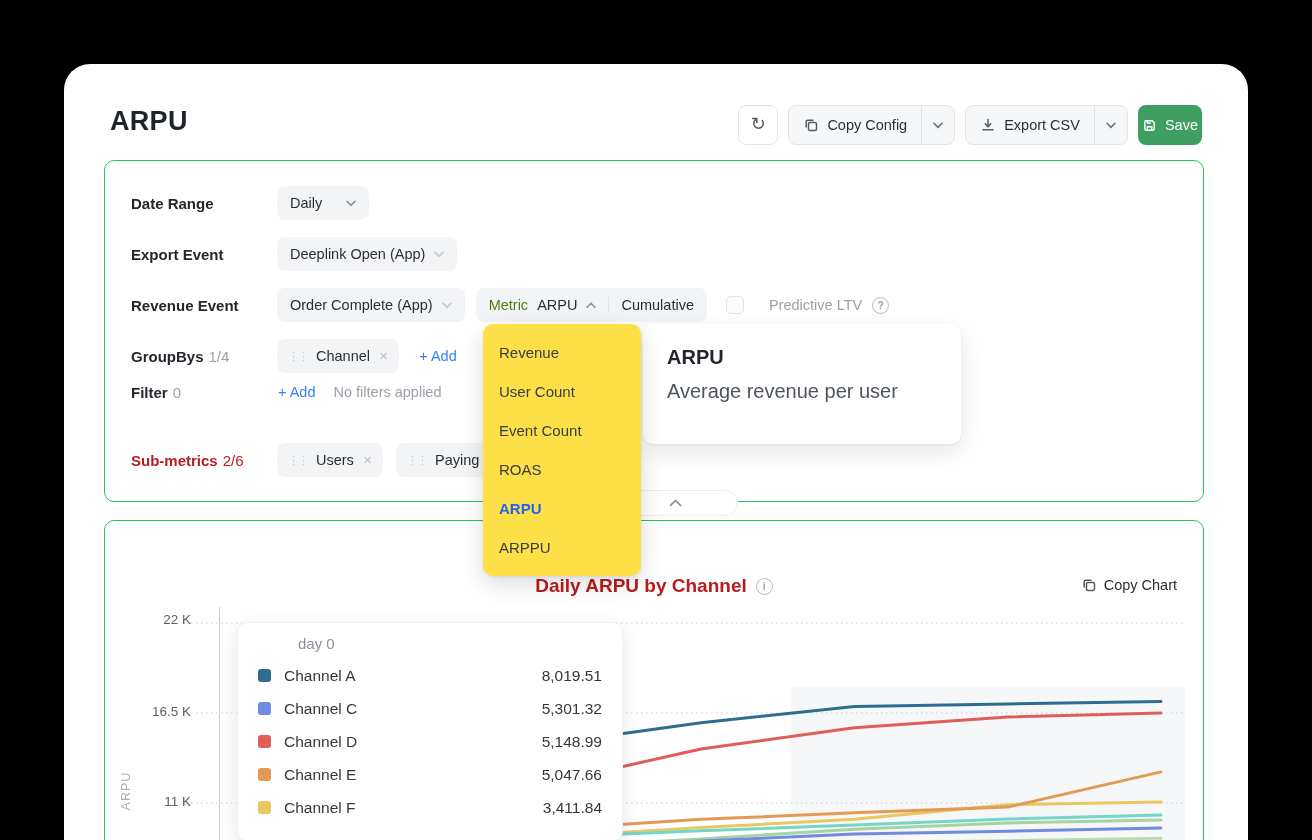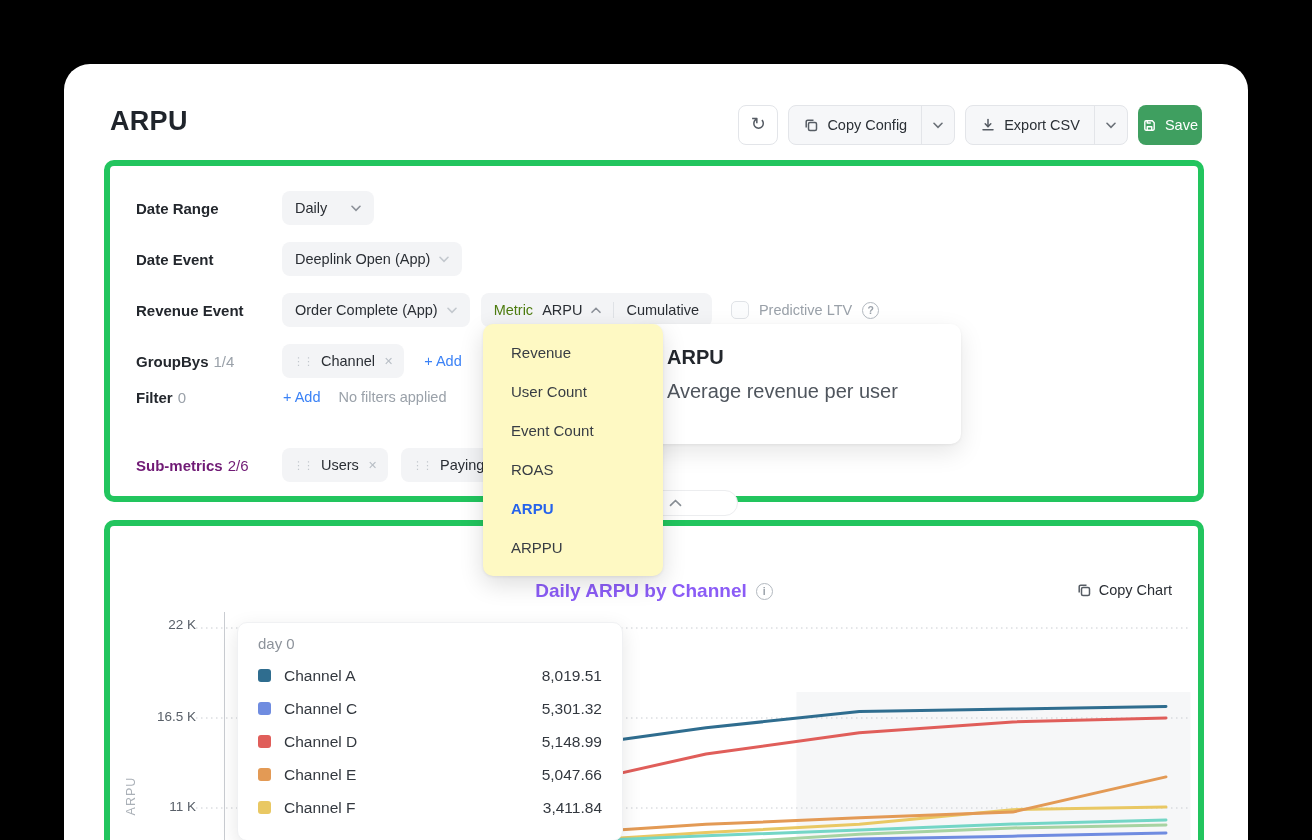--- a/index.html
+++ b/index.html
@@ -29,26 +29,26 @@
     padding:0 14px; cursor:pointer; white-space:nowrap;
   }
   .btn.icon-only { width:40px; padding:0; justify-content:center; background:#fff; }
   .btn-group { display:flex; align-items:stretch; background:#f6f7f9; border:1px solid #e3e5e9; border-radius:8px; overflow:hidden; }
   .btn-group .seg { display:flex; align-items:center; gap:8px; padding:0 14px; font-size:14.5px; color:#2b3036; cursor:pointer; }
   .btn-group .seg.caret { padding:0 11px; border-left:1px solid #e3e5e9; }
   .btn-save { background:#3f9f60; border:none; color:#fff; font-weight:500; padding:0 4px; }
   .refresh-glyph { font-size:18px; color:#565c64; line-height:1; transform:translateY(-1px); }
   svg.ic { display:block; }
   
-  .card { position:absolute; background:#fff; border:6px solid #22c55e; border-radius:10px; }
+  .card { position:absolute; background:#fff; border:1px solid #22c55e; border-radius:10px; }
   .config-card { left:40px; top:96px; width:1100px; height:342px; }
   .cfg-row { position:absolute; left:26px; right:26px; height:34px; display:flex; align-items:center; }
   .cfg-label { width:146px; flex:0 0 146px; font-size:15px; font-weight:700; color:#23272d; }
   .cfg-label .count { font-weight:400; color:#9aa1a9; margin-left:5px; }
-  .cfg-label.muted, .cfg-label.muted .count { color:#701a75; }
+  .cfg-label.muted, .cfg-label.muted .count { color:#b91c1c; }
   .pill {
     display:inline-flex; align-items:center; gap:9px; height:34px;
     background:#f3f4f6; border-radius:8px; padding:0 13px;
     font-size:14.5px; color:#2a2e34; cursor:pointer; white-space:nowrap;
   }
   .pill .divider { width:1px; height:16px; background:#dfe2e6; margin:0 3px; }
   .pill .gray { color:#4d7c0f; }
   .chip {
     display:inline-flex; align-items:center; gap:8px; height:34px;
     background:#f3f4f6; border-radius:8px; padding:0 11px;
@@ -64,60 +64,60 @@
     display:inline-flex; align-items:center; justify-content:center;
     font-size:10.5px; font-weight:700; color:#9aa1a9;
   }
   .collapse-pill {
     position:absolute; left:548px; top:426px; width:126px; height:26px;
     background:#fff; border:1px solid #ecedef; border-radius:13px;
     display:flex; align-items:center; justify-content:center; z-index:5; cursor:pointer;
   }
   
   .metric-dropdown {
-    position:absolute; left:419px; top:260px; width:180px; z-index:50;
-    background:#fef9c3; border-radius:10px; padding:9px 12px;
+    position:absolute; left:419px; top:260px; width:158px; z-index:50;
+    background:#fde047; border-radius:10px; padding:9px 0;
     box-shadow:0 8px 24px rgba(0,0,0,.14), 0 1px 3px rgba(0,0,0,.07);
   }
   .metric-dropdown .item {
     height:39px; display:flex; align-items:center; padding:0 16px;
     font-size:15px; color:#383d44; cursor:pointer;
   }
   .metric-dropdown .item.selected { color:#2563eb; font-weight:600; }
   .metric-info {
     position:absolute; left:579px; top:260px; width:318px; height:120px; z-index:45;
     background:#fff; border-radius:10px; padding:22px 24px;
     box-shadow:0 8px 24px rgba(0,0,0,.10), 0 1px 3px rgba(0,0,0,.06);
   }
   .metric-info h3 { font-size:20px; font-weight:700; color:#23272d; }
   .metric-info p { margin-top:11px; font-size:20px; color:#4f555d; }
   
   .chart-card { left:40px; top:456px; width:1100px; height:424px; }
   .chart-title-wrap {
     position:absolute; left:0; right:0; top:54px; display:flex;
     justify-content:center; align-items:center; gap:9px;
   }
-  .chart-title { font-size:19px; font-weight:700; color:#8b5cf6; }
+  .chart-title { font-size:19px; font-weight:700; color:#b91c1c; }
   .copy-chart {
     position:absolute; right:26px; top:56px; display:flex; align-items:center; gap:7px;
     font-size:14.5px; color:#2a2e34; cursor:pointer;
   }
   .ytick { position:absolute; left:24px; width:62px; height:18px; text-align:right; font-size:13.5px; color:#596069; }
   .ylabel {
     position:absolute; left:-19px; top:263px; width:80px; text-align:center;
     font-size:12.5px; color:#aab0b7; letter-spacing:1px; transform:rotate(-90deg);
   }
   #chart-svg { position:absolute; left:0; top:76px; }
   
   .chart-tooltip {
     position:absolute; left:173px; top:558px; width:386px; z-index:40;
     background:#fff; border:1px solid #f0f1f3; border-radius:10px;
     padding:12px 20px 16px; box-shadow:0 6px 20px rgba(0,0,0,.10);
   }
-  .tt-header { font-size:15px; color:#8d939b; margin-bottom:7px; }
+  .tt-header { font-size:15px; color:#8d939b; margin-bottom:7px;margin-left:40px; }
   .tt-row { display:flex; align-items:center; height:33px; }
   .tt-swatch { width:13px; height:13px; border-radius:3px; margin-right:13px; flex:0 0 13px; }
   .tt-label { font-size:15.5px; color:#33383f; }
   .tt-value { margin-left:auto; font-size:15.5px; color:#33383f; }
 </style>
 </head>
 <body>
 
 <div class="main-card">
 
@@ -175,21 +175,21 @@
       <div class="cfg-label"><span>Date Range</span></div>
       <div class="pill" style="gap:24px">
         <span>Daily</span>
         <svg class="ic" width="10" height="7" viewBox="0 0 10 7" fill="none" stroke="#8b9098" stroke-width="1.6" stroke-linecap="round">
             <polyline points="1 1.3 5 5.3 9 1.3"></polyline>
           </svg>
       </div>
     </div>
 
     <div class="cfg-row" style="top:76px">
-      <div class="cfg-label"><span>Date Event</span></div>
+      <div class="cfg-label"><span>Export Event</span></div>
       <div class="pill">
         <span>Deeplink Open (App)</span>
         <svg class="ic" width="10" height="7" viewBox="0 0 10 7" fill="none" stroke="#c3c8ce" stroke-width="1.6" stroke-linecap="round">
             <polyline points="1 1.3 5 5.3 9 1.3"></polyline>
           </svg>
       </div>
     </div>
 
     <div class="cfg-row" style="top:127px">
       <div class="cfg-label"><span>Revenue Event</span></div>
@@ -203,21 +203,21 @@
         <span class="gray">Metric</span>
         <span>ARPU</span>
         <svg class="ic" width="10" height="7" viewBox="0 0 10 7" fill="none" stroke="#8b9098" stroke-width="1.6" stroke-linecap="round">
             <polyline points="1 5.3 5 1.3 9 5.3"></polyline>
           </svg>
         <span class="divider"></span>
         <span>Cumulative</span>
       </div>
       <div style="display:flex;align-items:center;gap:10px;margin-left:19px">
         <span class="checkbox"></span>
-        <span class="hint-text" style="margin-left:0">Predictive LTV</span>
+        <span class="hint-text" style="margin-left:15px">Predictive LTV</span>
         <span class="q-circle">?</span>
       </div>
     </div>
 
     <div class="cfg-row" style="top:178px">
       <div class="cfg-label">
         <span>GroupBys</span><span class="count">1/4</span>
       </div>
       <div class="chip">
         <span class="drag-dots">⋮⋮</span>

